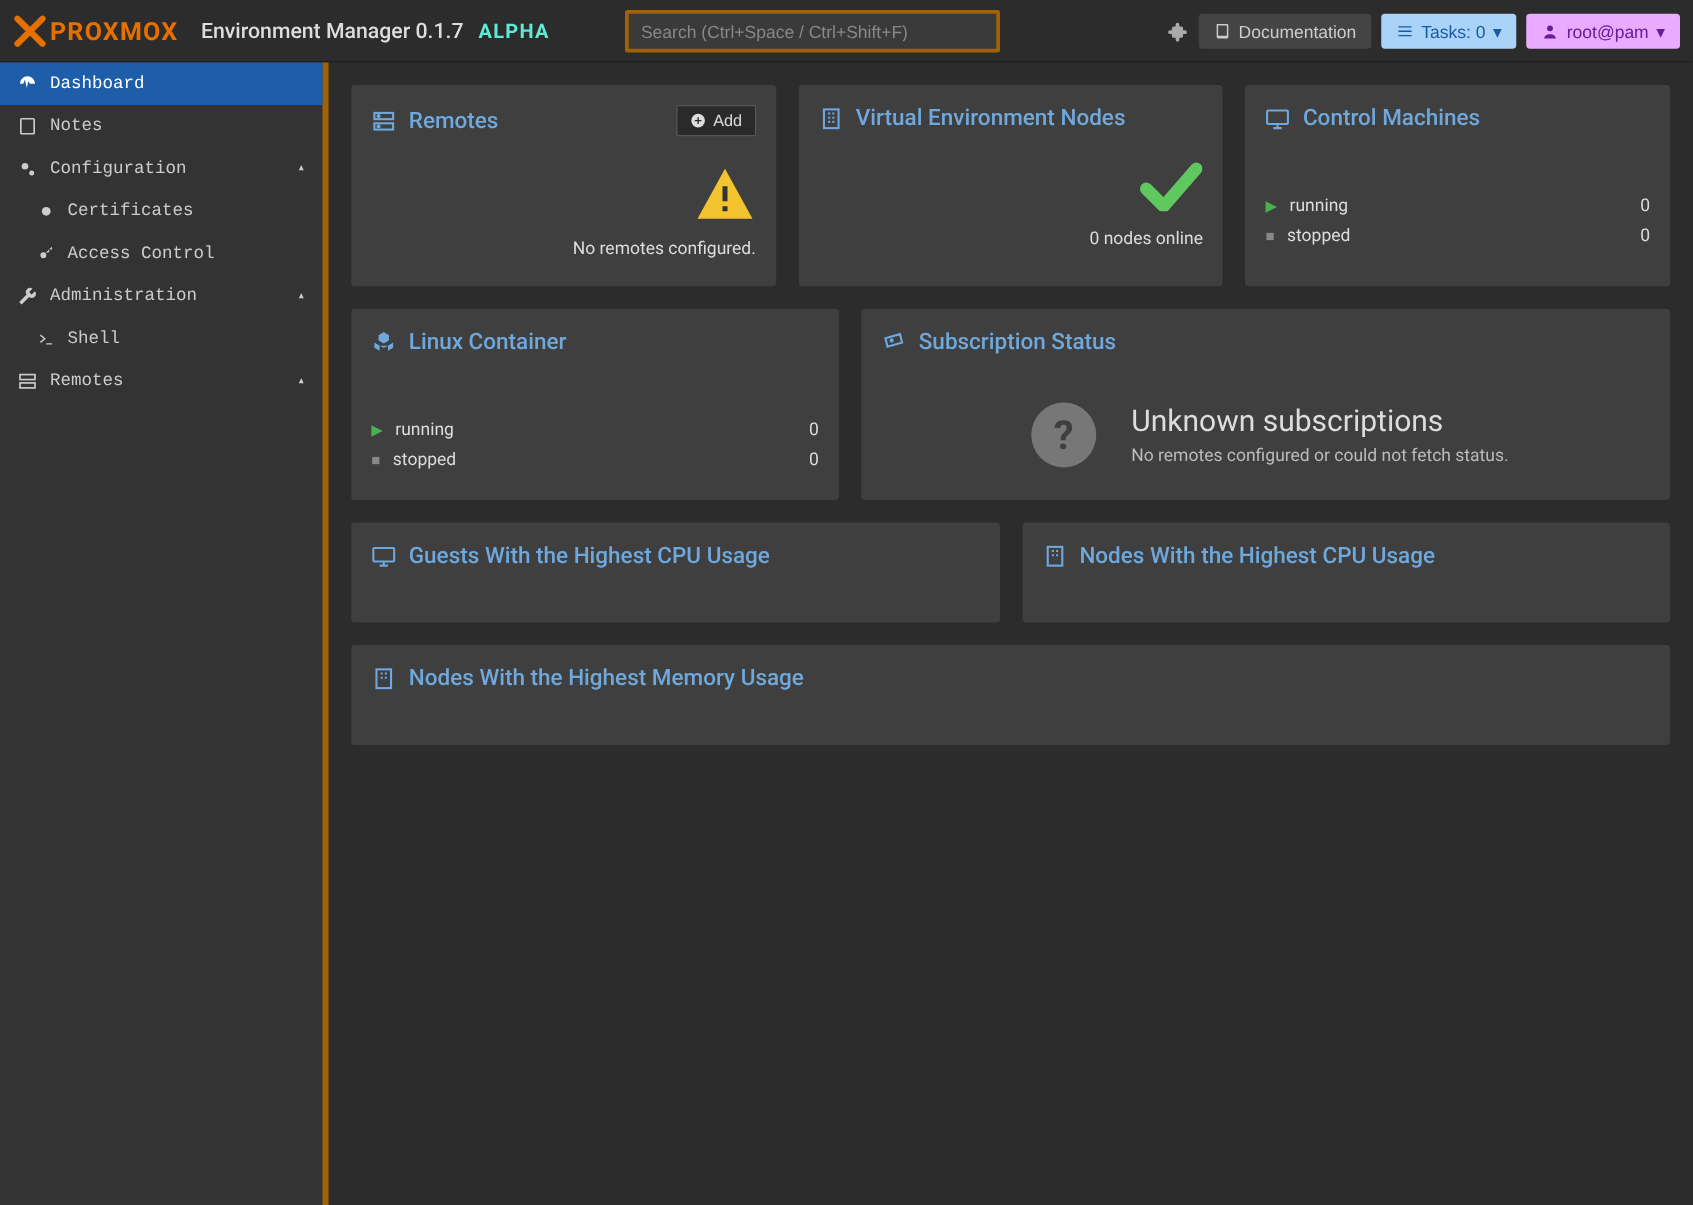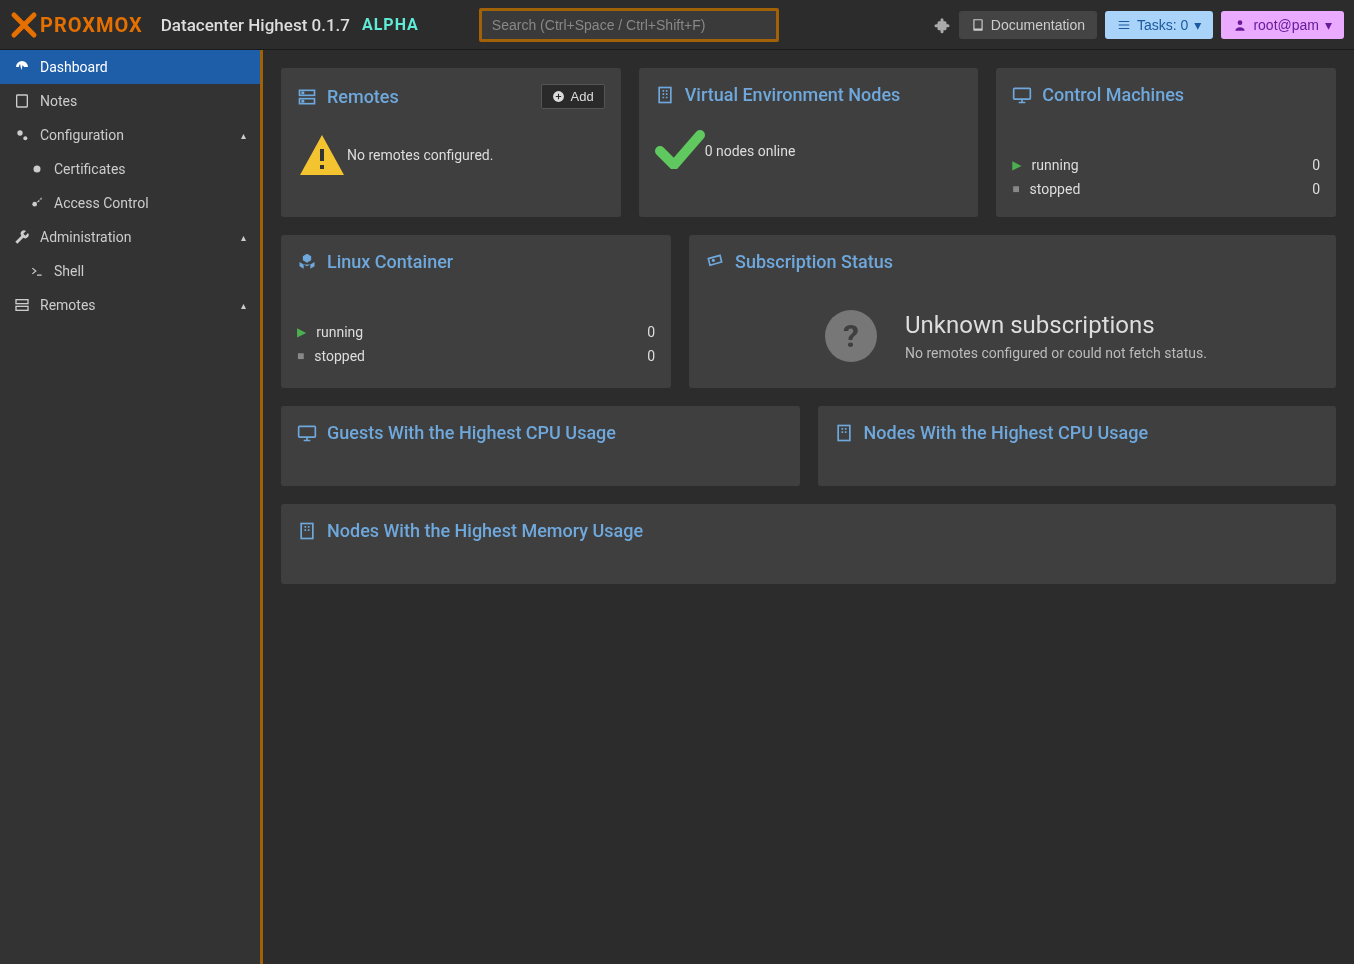--- a/index.html
+++ b/index.html
@@ -73,21 +73,22 @@
 .btn-doc { background: #444; color: #ccc; }
 .btn-tasks { background: #a9d3f8; color: #1b5aa0; }
 .btn-user { background: #e9aaff; color: #6a1b9a; }
 .main {
   display: flex;
   height: calc(100% - 50px);
 }
 .sidebar {
   width: 263px;
   background: #333;
-  border-right: 3px solid #a16207;
+  border-right: 5px solid #a16207;
+  font-family: Liberation Mono, monospace;
 }
 .nav-item {
   display: flex;
   align-items: center;
   gap: 10px;
   padding: 9px 14px;
   font-size: 14px;
   color: #ccc;
   cursor: pointer;
   position: relative;
@@ -140,22 +141,22 @@
   padding: 4px 10px;
   font-size: 13px;
   border-radius: 2px;
   display: inline-flex;
   align-items: center;
   gap: 6px;
   cursor: pointer;
 }
 .card-body-center {
   display: flex;
-  flex-direction: row;
-  align-items: flex-start;
+  flex-direction: column;
+  align-items: flex-end;
   padding: 12px 0 6px;
 }
 .warn-triangle { color: #f4c430; font-size: 46px; line-height: 1; }
 .check-green { color: #5fc95f; font-size: 46px; line-height: 1; }
 .status-text { color: #ddd; margin-top: 14px; font-size: 14px; }
 .stat-row {
   display: flex;
   align-items: center;
   justify-content: space-between;
   padding: 4px 0;
@@ -206,21 +207,21 @@
 
 <div class="topbar">
   <div class="logo">
     <span class="icon">
       <svg width="28" height="28" viewBox="0 0 28 28">
           <path d="M4 4 L24 24 M24 4 L4 24" stroke="#e57000" stroke-width="5" stroke-linecap="round"></path>
         </svg>
     </span>
     <span class="logo-text">PROXMOX</span>
   </div>
-  <span class="app-title">Datacenter Highest 0.1.7</span>
+  <span class="app-title">Environment Manager 0.1.7</span>
   <span class="alpha-tag">ALPHA</span>
   <div class="search-box">
     <input type="text" placeholder="Search (Ctrl+Space / Ctrl+Shift+F)" style="">
   </div>
   <div class="topbar-spacer"></div>
   <span class="icon puzzle-icon">
     <svg width="18" height="18" viewBox="0 0 24 24" fill="#aaa">
         <path d="M20 11h-2V9a2 2 0 0 0-2-2h-2V5a2 2 0 1 0-4 0v2H8a2 2 0 0 0-2 2v2H4a2 2 0 1 0 0 4h2v2a2 2 0 0 0 2 2h2v2a2 2 0 1 0 4 0v-2h2a2 2 0 0 0 2-2v-2h2a2 2 0 1 0 0-4z"></path>
       </svg>
   </span>

